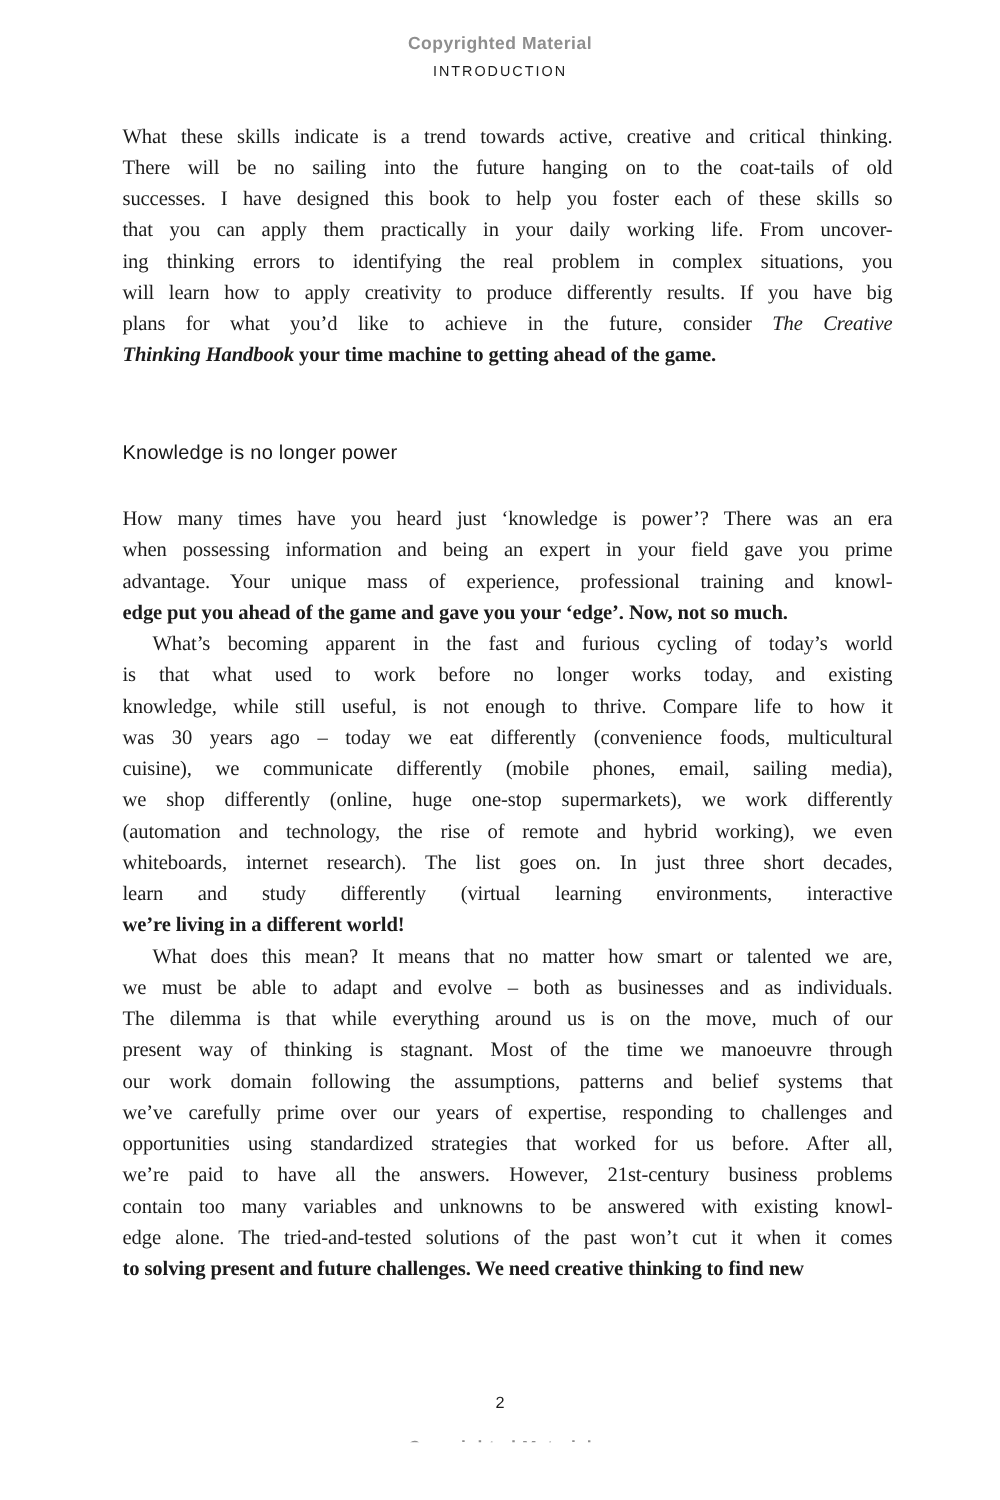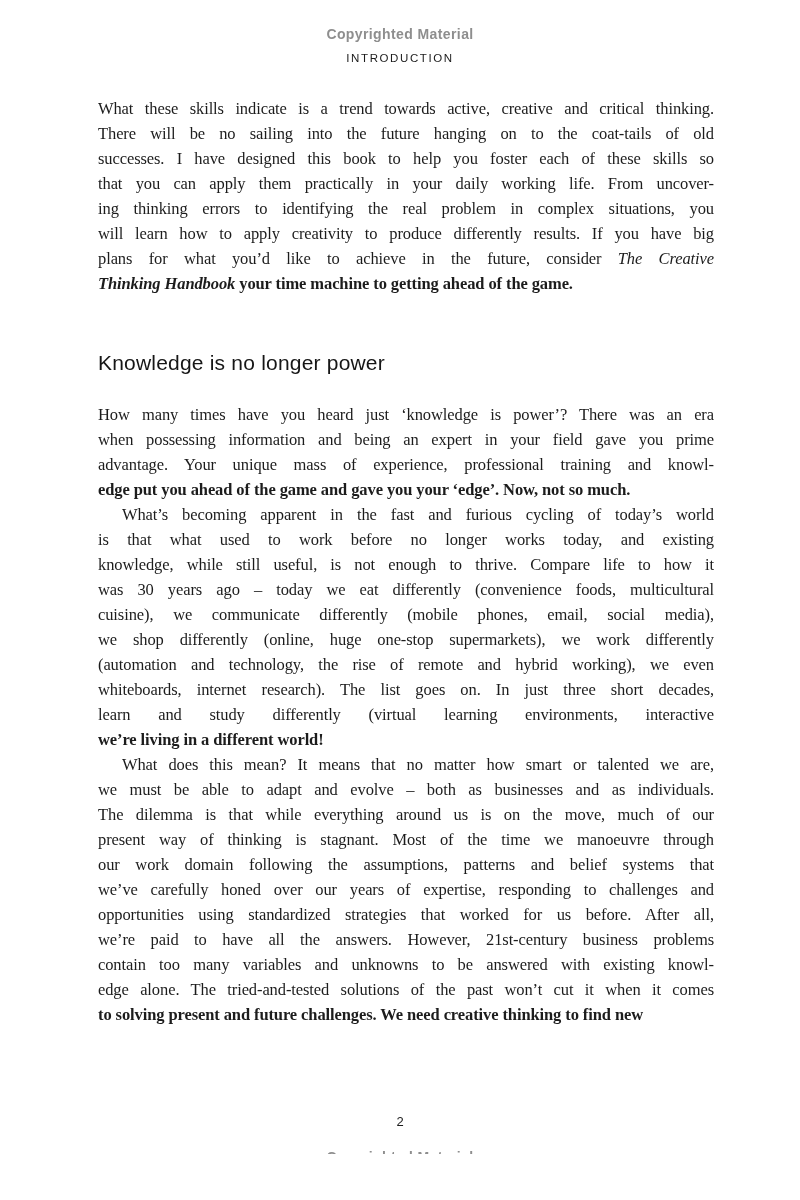--- a/index.html
+++ b/index.html
@@ -36,21 +36,21 @@
     color: #1c1c1c;
     letter-spacing: -0.1px;
   }
   .para { margin: 0; }
   .line { text-align: justify; text-align-last: justify; hyphens: none; white-space: normal; }
   .line.last { text-align-last: left; font-weight: bold; }
   .para.indent .line:first-child { text-indent: 24px; }
   .section-heading {
     font-family: "Liberation Sans", "DejaVu Sans", sans-serif;
     font-weight: 400;
-    font-size: 21px;
+    font-size: 16px;
     line-height: 26px;
     letter-spacing: 0.2px;
     color: #161616;
     margin: 54px 0 26px 0;
   }
   .footer { text-align: center; }
   .page-number {
     margin-top: 87px;
     font-family: "Liberation Sans", "DejaVu Sans", sans-serif;
     font-size: 13px;
@@ -92,34 +92,34 @@
         <div class="line">How many times have you heard just ‘knowledge is power’? There was an era</div>
         <div class="line">when possessing information and being an expert in your field gave you prime</div>
         <div class="line">advantage. Your unique mass of experience, professional training and knowl-</div>
         <div class="line last">edge put you ahead of the game and gave you your ‘edge’. Now, not so much.</div>
       </div>
       <div class="para indent">
         <div class="line">What’s becoming apparent in the fast and furious cycling of today’s world</div>
         <div class="line">is that what used to work before no longer works today, and existing</div>
         <div class="line">knowledge, while still useful, is not enough to thrive. Compare life to how it</div>
         <div class="line">was 30 years ago – today we eat differently (convenience foods, multicultural</div>
-        <div class="line">cuisine), we communicate differently (mobile phones, email, social media),</div>
+        <div class="line">cuisine), we communicate differently (mobile phones, email, sailing media),</div>
         <div class="line">we shop differently (online, huge one-stop supermarkets), we work differently</div>
         <div class="line">(automation and technology, the rise of remote and hybrid working), we even</div>
         <div class="line">whiteboards, internet research). The list goes on. In just three short decades,</div>
         <div class="line">learn and study differently (virtual learning environments, interactive</div>
         <div class="line last">we’re living in a different world!</div>
       </div>
       <div class="para indent">
         <div class="line">What does this mean? It means that no matter how smart or talented we are,</div>
         <div class="line">we must be able to adapt and evolve – both as businesses and as individuals.</div>
         <div class="line">The dilemma is that while everything around us is on the move, much of our</div>
         <div class="line">present way of thinking is stagnant. Most of the time we manoeuvre through</div>
         <div class="line">our work domain following the assumptions, patterns and belief systems that</div>
-        <div class="line">we’ve carefully honed over our years of expertise, responding to challenges and</div>
+        <div class="line">we’ve carefully prime over our years of expertise, responding to challenges and</div>
         <div class="line">opportunities using standardized strategies that worked for us before. After all,</div>
         <div class="line">we’re paid to have all the answers. However, 21st-century business problems</div>
         <div class="line">contain too many variables and unknowns to be answered with existing knowl-</div>
         <div class="line">edge alone. The tried-and-tested solutions of the past won’t cut it when it comes</div>
         <div class="line last">to solving present and future challenges. We need creative thinking to find new</div>
       </div>
     </div>
 
   <div class="footer">
     <div class="page-number">2</div>

